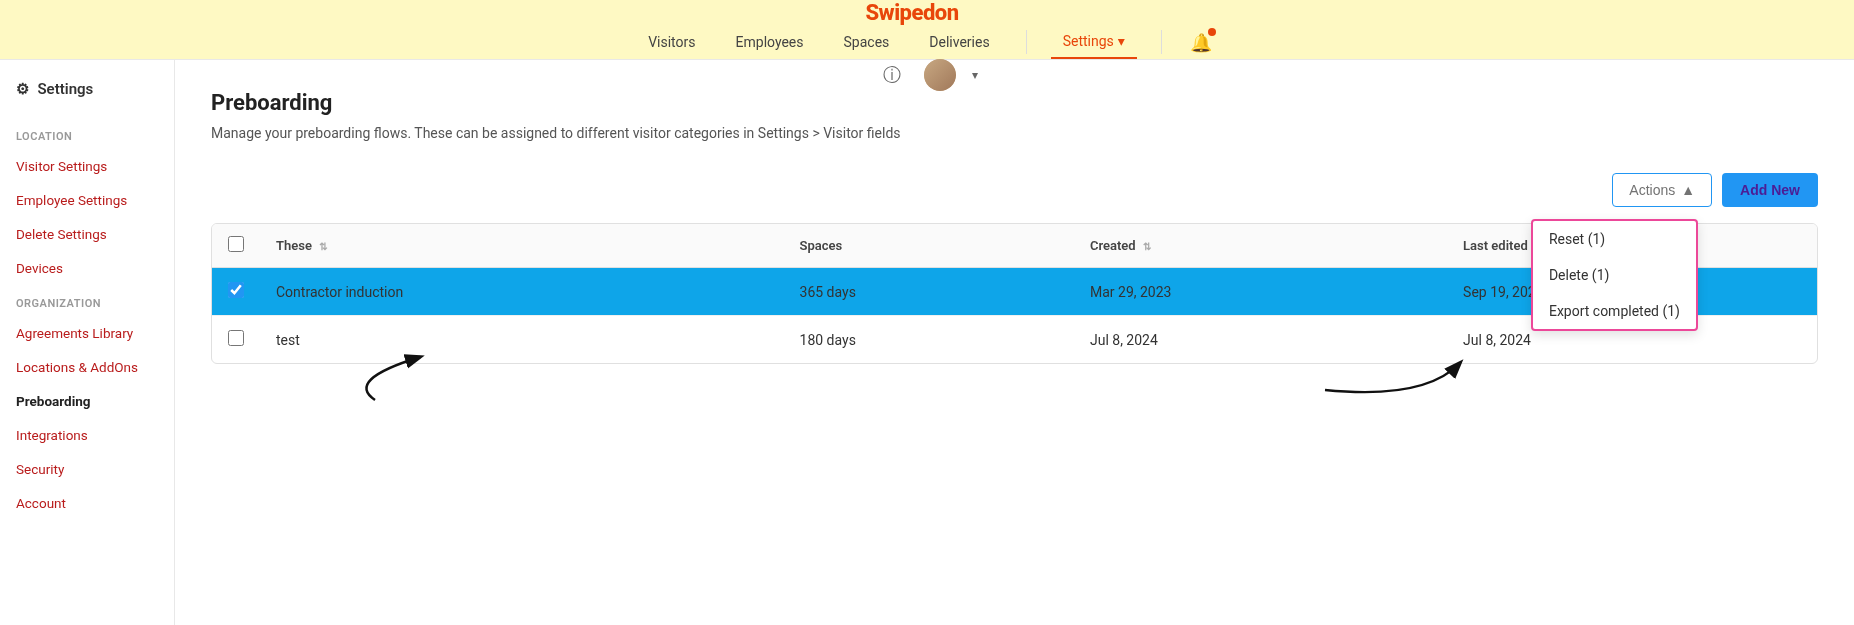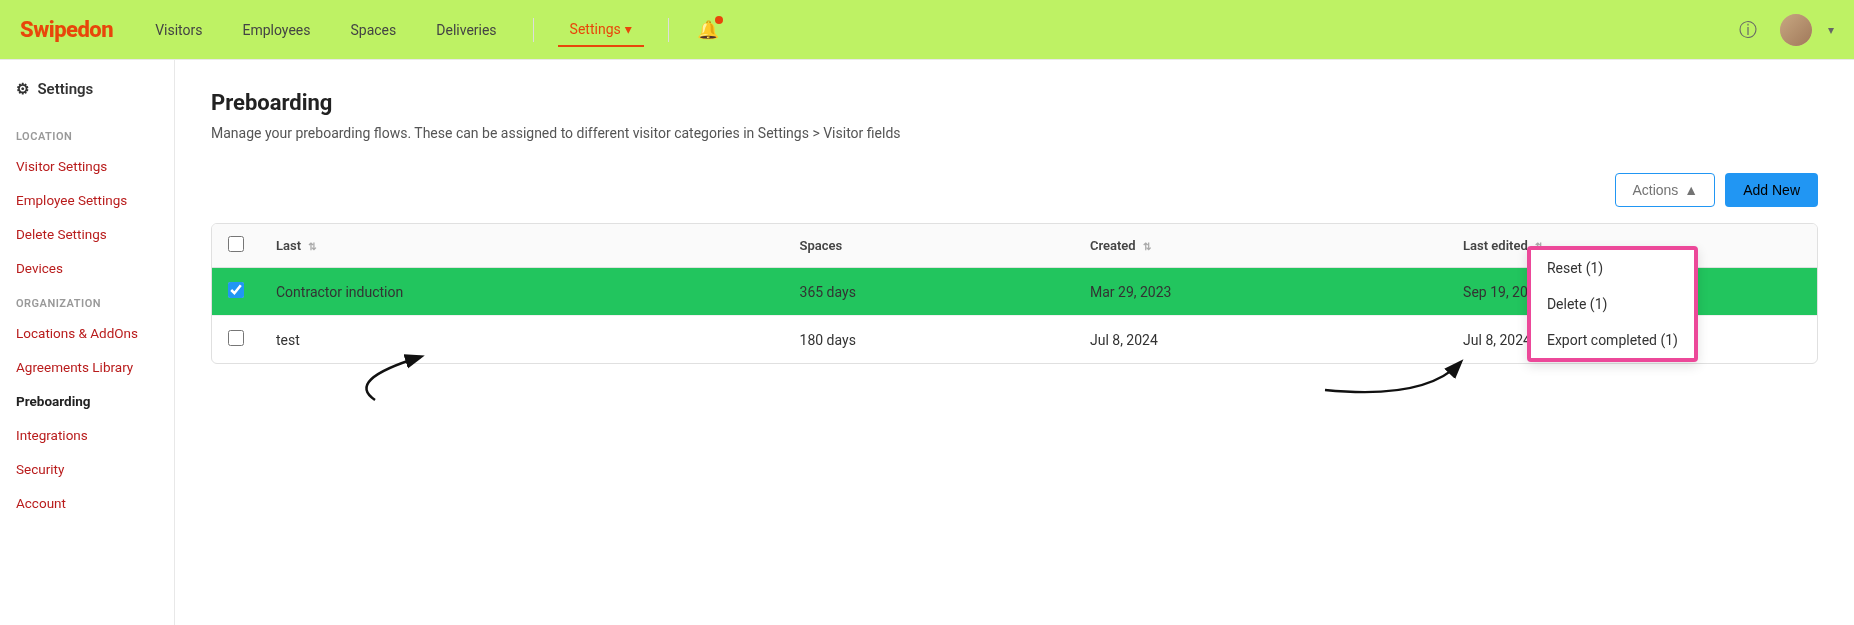--- a/index.html
+++ b/index.html
@@ -7,22 +7,23 @@
 
     
     .top-nav {
       display: flex;
       align-items: center;
       height: 60px;
       padding: 0 20px;
       border-bottom: 1px solid #e8e8e8;
       position: fixed;
       top: 0; left: 0; right: 0;
-      background: #bef264;
+      background: #fef9c3;
       z-index: 100;
+      flex-direction: column;
     }
     .logo {
       font-size: 22px;
       font-weight: 800;
       color: #e8460a;
       margin-right: 30px;
       letter-spacing: -0.5px;
     }
     .nav-links {
       display: flex;
@@ -180,38 +181,37 @@
       color: #737373;
       font-size: 14px;
       cursor: pointer;
       font-weight: 500;
     }
     .btn-add-new {
       padding: 8px 18px;
       border: none;
       border-radius: 4px;
       background: #2196F3;
-      color: #000000;
-      font-size: 14px;
-      cursor: pointer;
-      font-weight: 400;
+      color: #4c1d95;
+      font-size: 14px;
+      cursor: pointer;
+      font-weight: 700;
     }
 
     
     .actions-dropdown {
       position: absolute;
       top: 46px;
       right: 120px;
       background: #fff;
-      border: 4px solid #ec4899;
+      border: 2px solid #ec4899;
       border-radius: 4px;
       box-shadow: 0 4px 12px rgba(0,0,0,0.12);
       min-width: 160px;
       z-index: 200;
-      margin-top: 27px;
     }
     .dropdown-item {
       padding: 10px 16px;
       cursor: pointer;
       font-size: 14px;
       color: #333;
     }
 
     
     .table-container {
@@ -243,21 +243,21 @@
     td {
       padding: 14px 16px;
       font-size: 14px;
       color: #333;
     }
     tbody tr {
       border-bottom: 1px solid #f0f0f0;
     }
     tbody tr:last-child { border-bottom: none; }
     tbody tr.selected {
-      background: #22c55e;
+      background: #0ea5e9;
     }
     .checkbox-cell {
       width: 40px;
     }
     input[type="checkbox"] {
       width: 16px;
       height: 16px;
       cursor: pointer;
       accent-color: #2196F3;
     }
@@ -302,22 +302,22 @@
       <span>Settings</span>
     </div>
 
     <div class="sidebar-section-label">LOCATION</div>
     <div class="sidebar-item">Visitor Settings</div>
     <div class="sidebar-item">Employee Settings</div>
     <div class="sidebar-item">Delete Settings</div>
     <div class="sidebar-item">Devices</div>
 
     <div class="sidebar-section-label">ORGANIZATION</div>
+    <div class="sidebar-item">Agreements Library</div>
     <div class="sidebar-item">Locations &amp; AddOns</div>
-    <div class="sidebar-item">Agreements Library</div>
     <div class="sidebar-item active">Preboarding</div>
     <div class="sidebar-item">Integrations</div>
     <div class="sidebar-item">Security</div>
     <div class="sidebar-item">Account</div>
   </aside>
 
   <main class="main-content">
     <h1 class="page-title">Preboarding</h1>
     <p class="page-description">Manage your preboarding flows. These can be assigned to different visitor categories in Settings &gt; Visitor fields</p>
 
@@ -336,21 +336,21 @@
     </div>
 
     <div class="table-container">
       <table>
         <thead>
           <tr>
             <th class="checkbox-cell">
               <input type="checkbox" style="accent-color: rgb(33, 150, 243);">
             </th>
             <th>
-              <span>Last</span>
+              <span>These</span>
               <span class="sort-icon">⇅</span>
             </th>
             <th>
               <span>Spaces</span>
             </th>
             <th>
               <span>Created</span>
               <span class="sort-icon">⇅</span>
             </th>
             <th>

